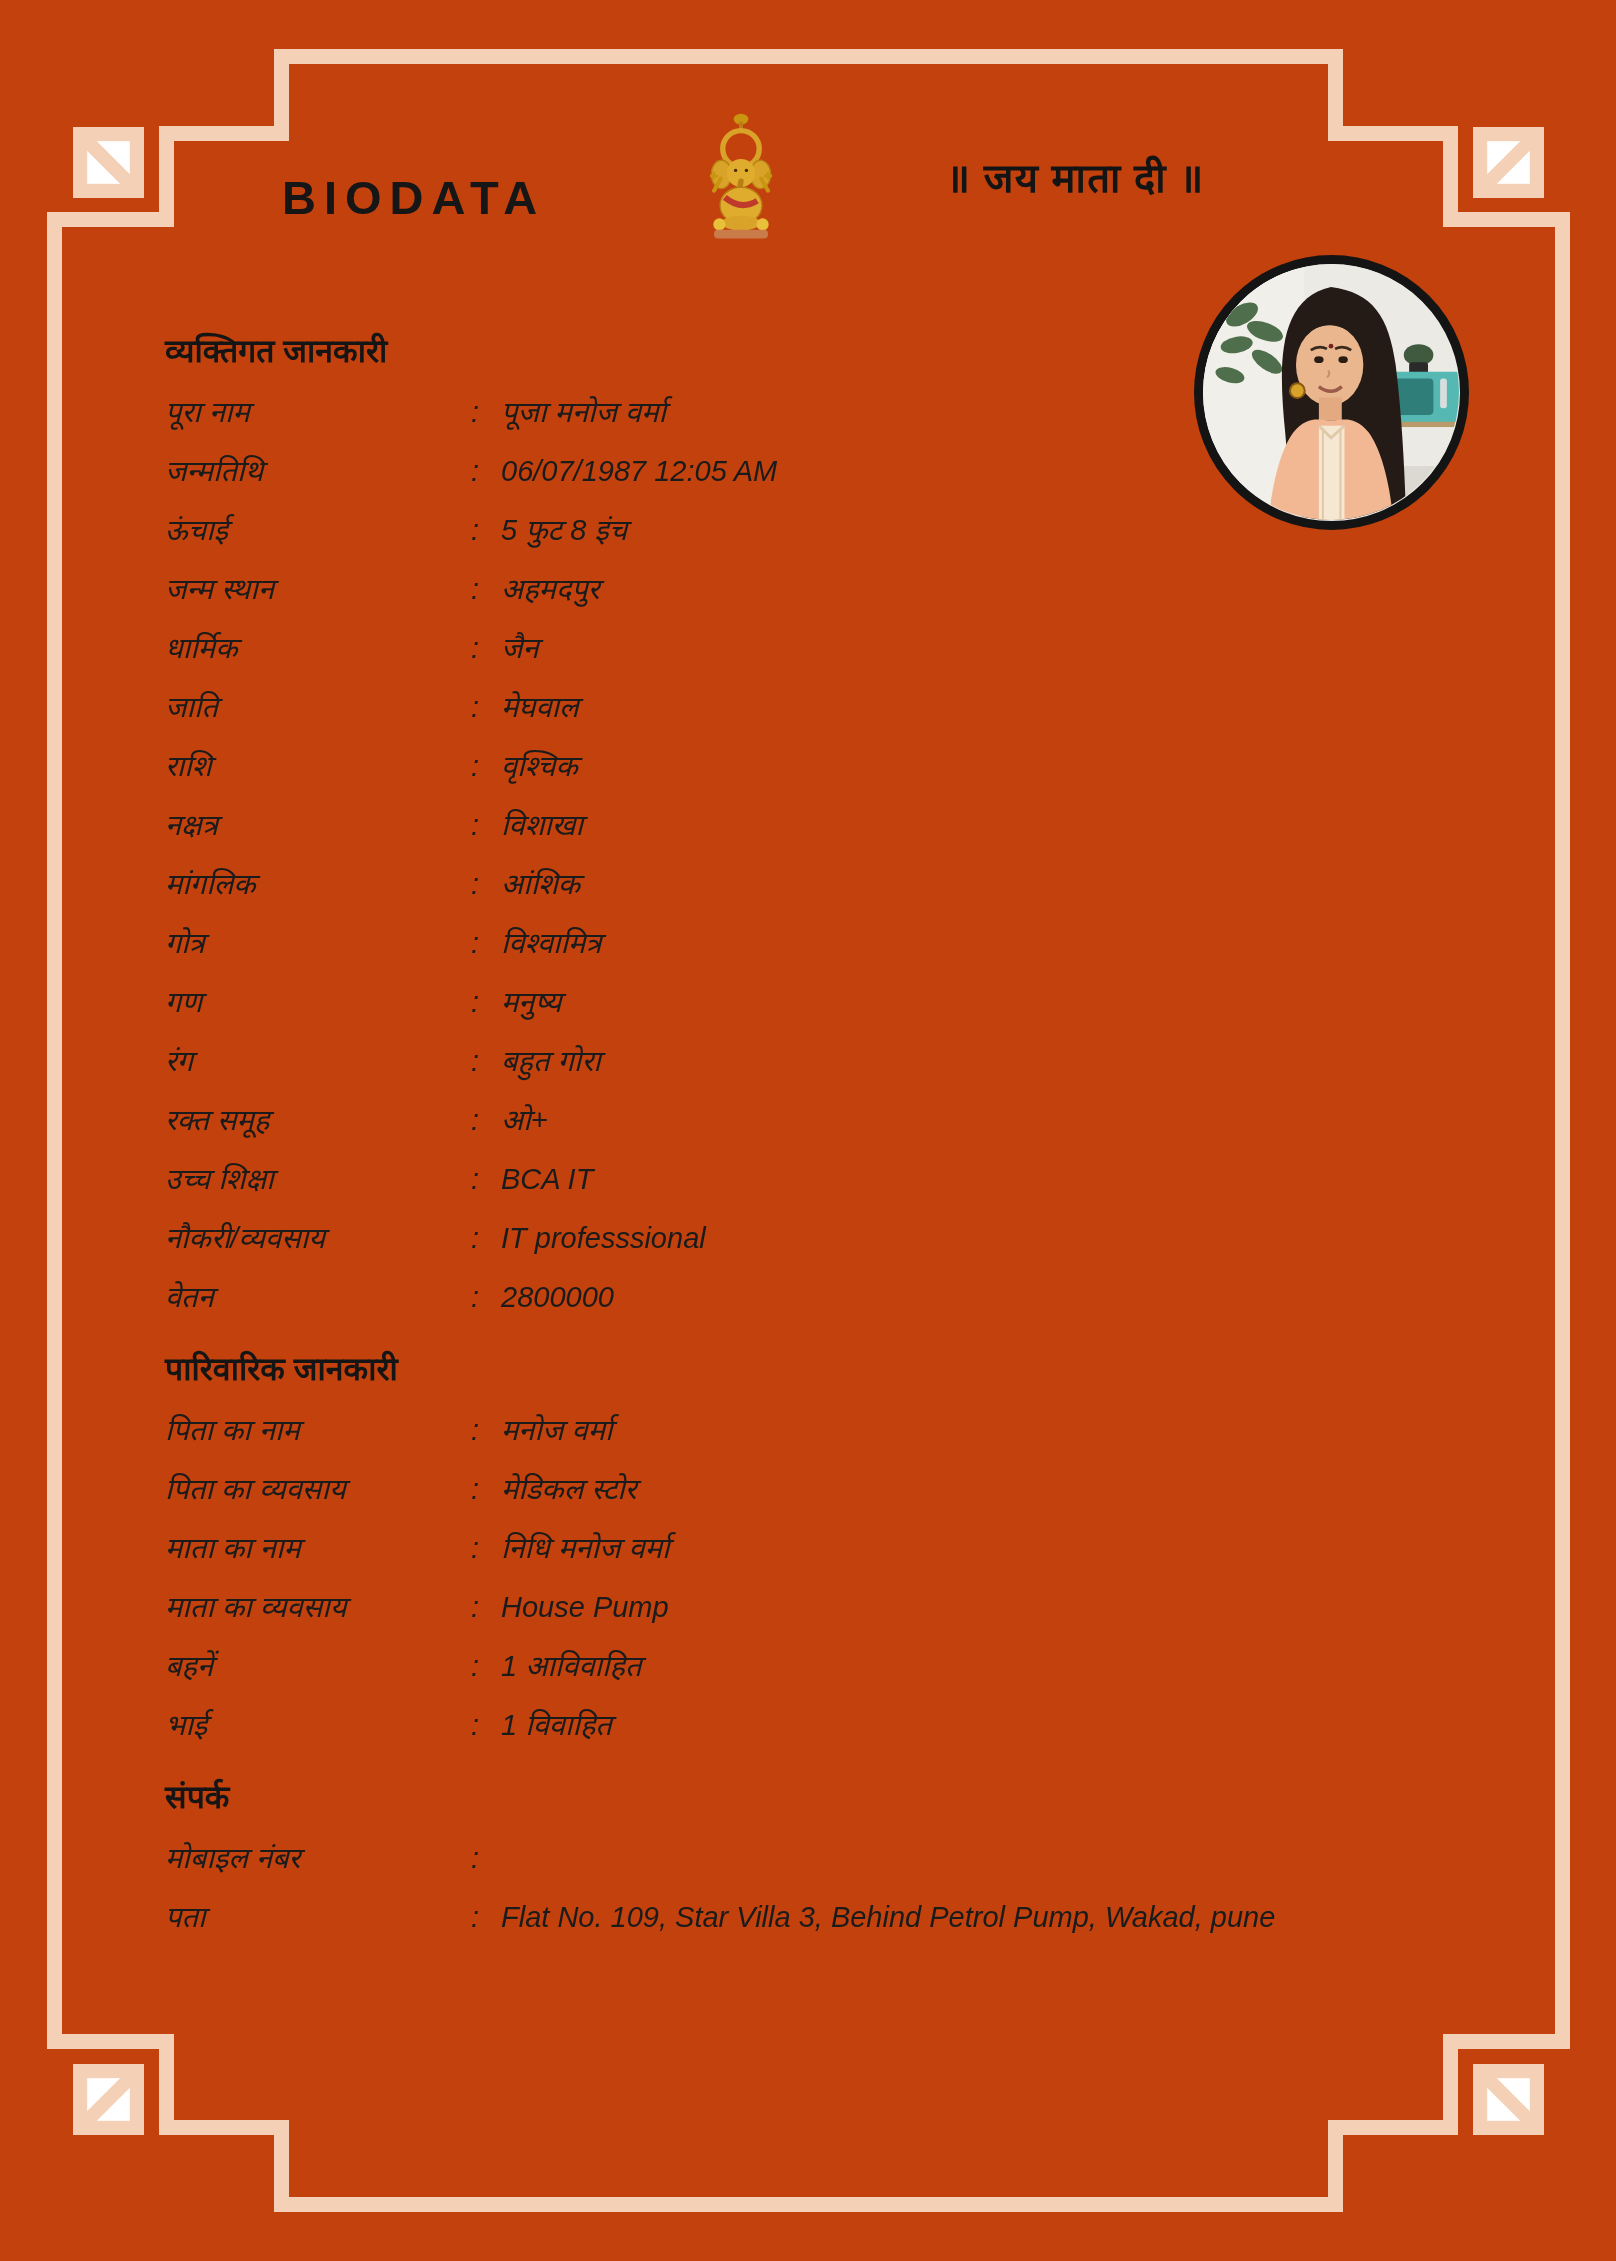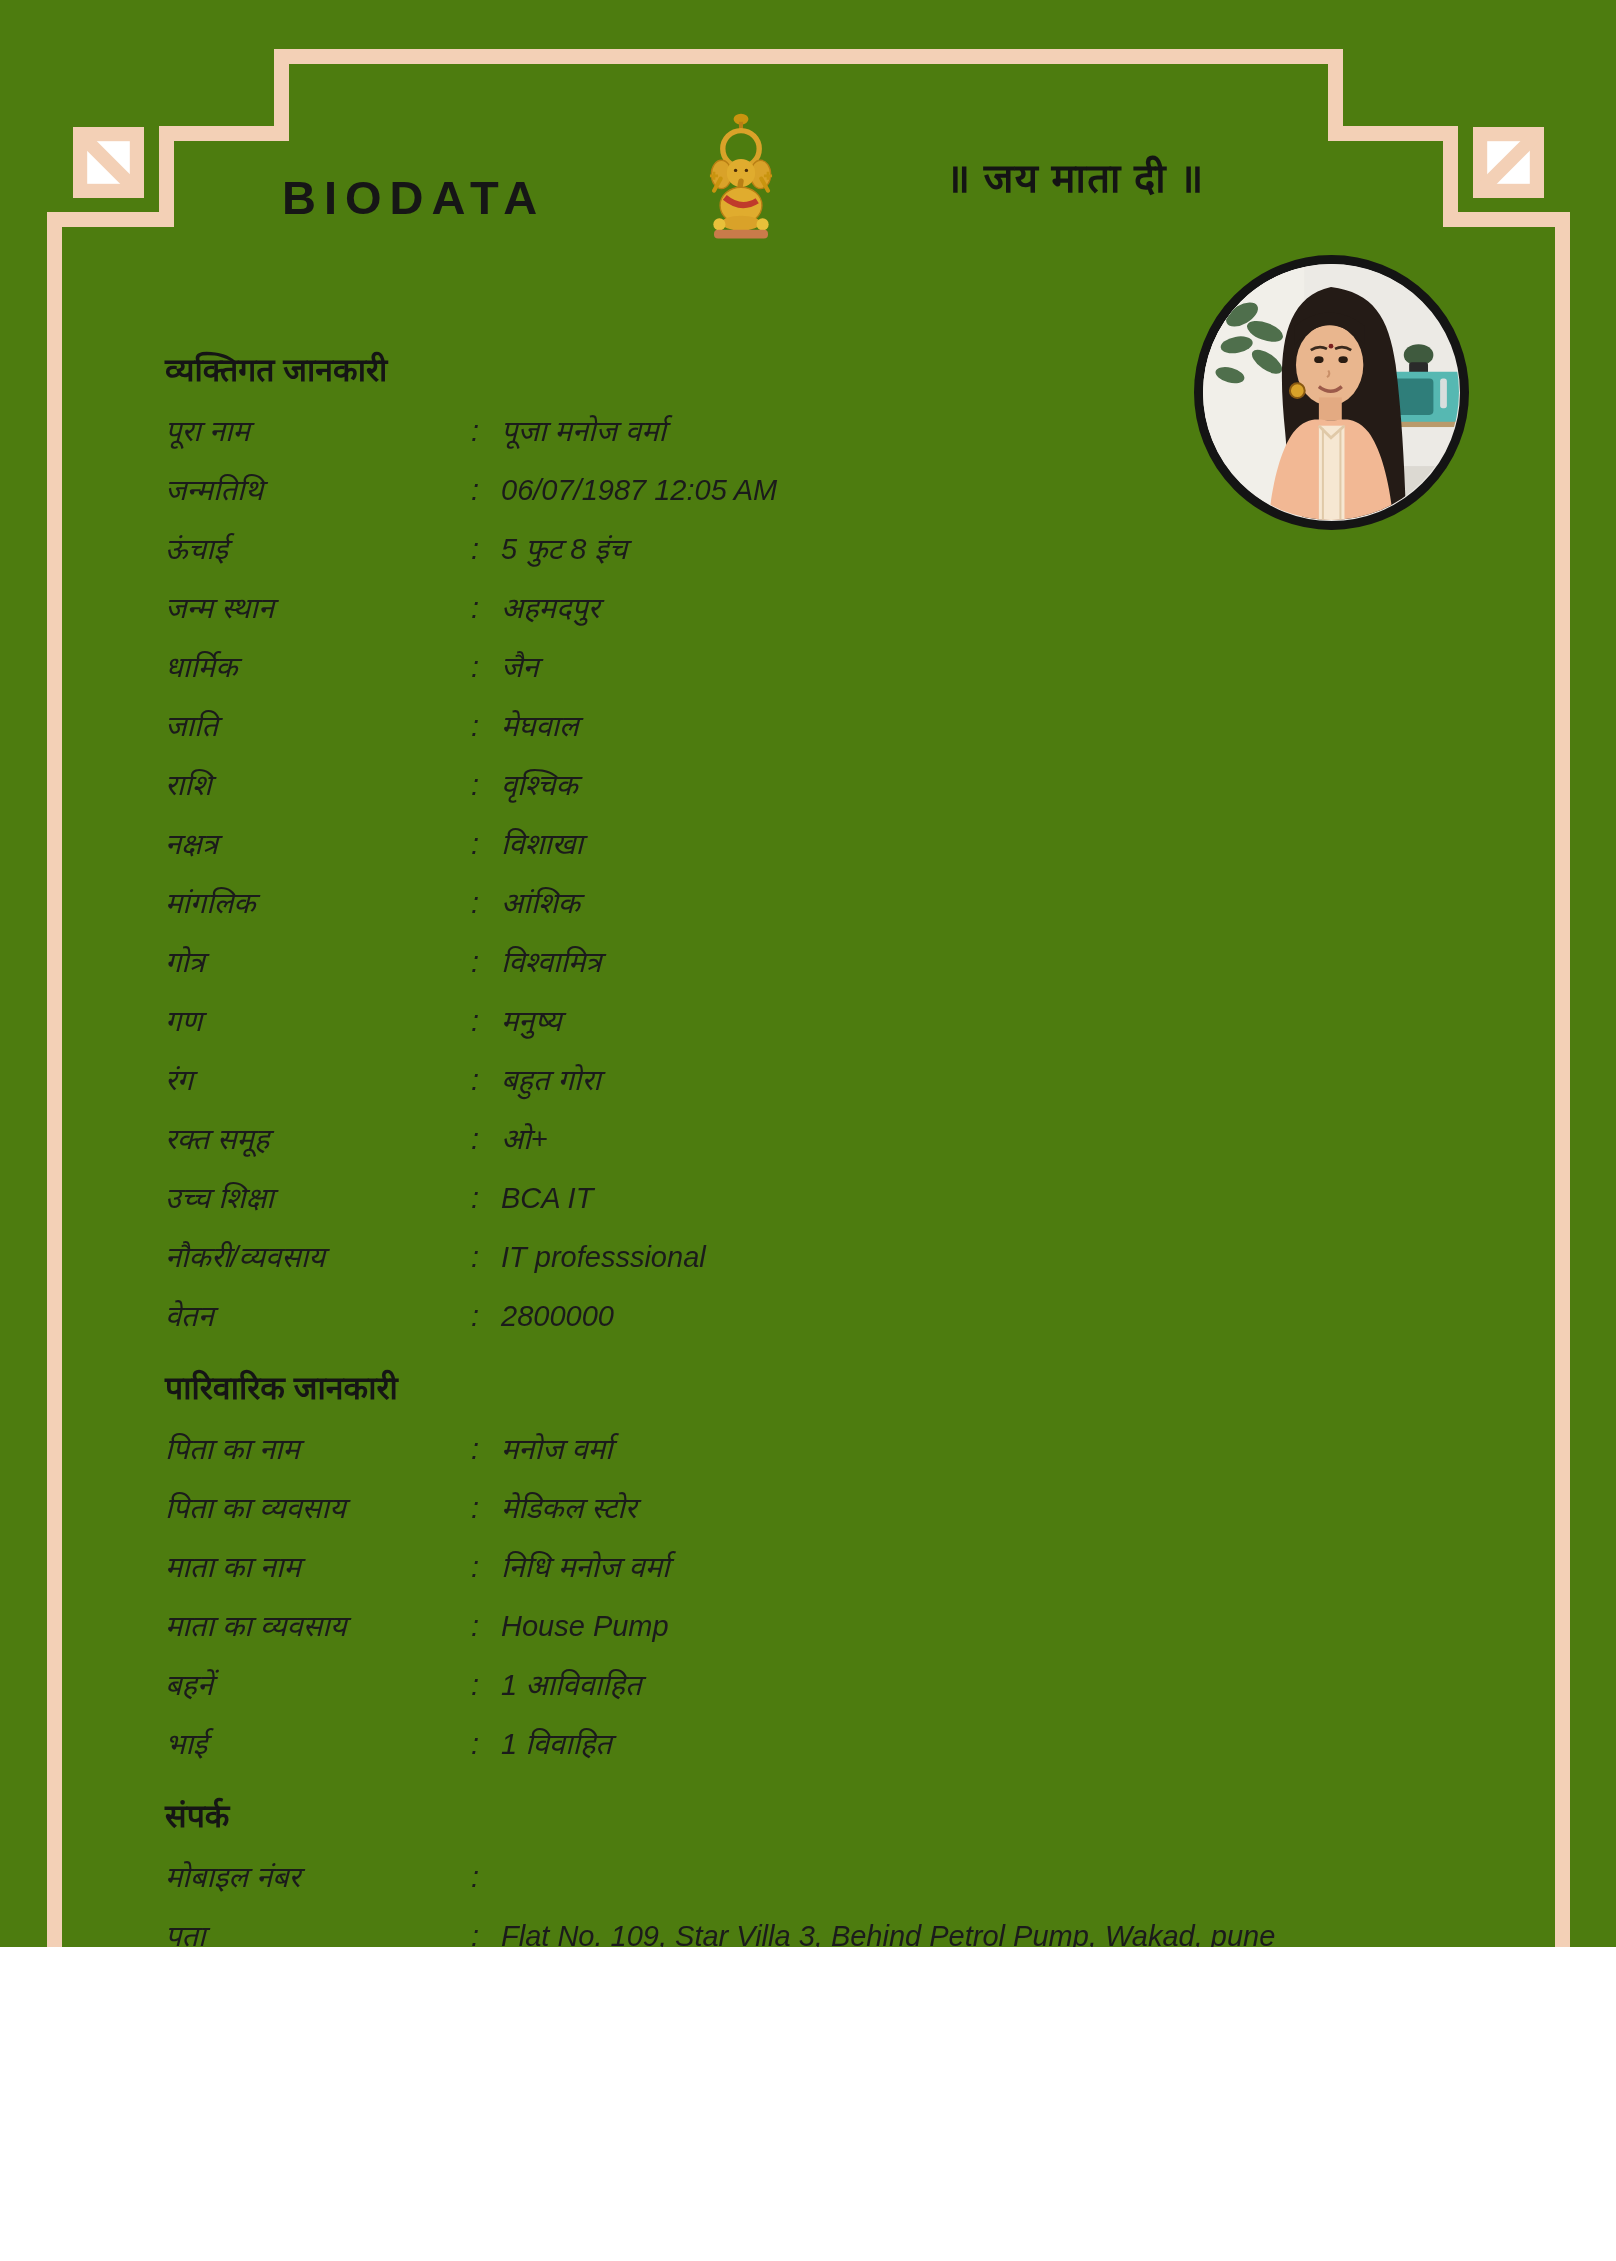--- a/index.html
+++ b/index.html
@@ -1,20 +1,20 @@
 <!DOCTYPE html>
 <html style="font-size:10.8px"><head>
 <meta charset="utf-8">
 <style>
   html, body { margin: 0; padding: 0; background: #ffffff; }
   .page {
     position: relative;
     width: 1617px;
-    height: 1947px;
-    background: #4d7c0f;
+    height: 2261px;
+    background: #c2410c;
     font-family: "Liberation Sans", "DejaVu Sans", sans-serif;
     color: #1b1b1b;
     overflow: hidden;
   }
 
   
   .bar { position: absolute; background: #f3d0b6; }
   .bar-top        { left: 289px;  top: 49px;   width: 1039px; height: 15px; }
   .bar-bottom     { left: 289px;  top: 2197px; width: 1039px; height: 15px; }
   .bar-left       { left: 47px;   top: 212px;  width: 15px;   height: 1837px; }
@@ -62,21 +62,21 @@
   
   .photo-wrap {
     position: absolute; left: 1194px; top: 255px;
     width: 275px; height: 275px; border-radius: 50%;
     border: 9.4px solid #141414; box-sizing: border-box;
     overflow: hidden; background: #eceae5;
   }
   .photo-wrap svg { display: block; width: 256px; height: 256px; }
 
   
-  .content { position: absolute; left: 165px; top: 327px; width: 1182px; margin-top: 19px; }
+  .content { position: absolute; left: 165px; top: 327px; width: 1182px; }
   .info-section h2 {
     font-size: 32px; font-weight: bold; color: #151515;
     margin: 17.5px 0 6.7px 0; line-height: 1.55;
   }
   .info-section:first-child h2 { margin-top: 0; }
   .row { display: flex; align-items: center; font-size: 29px; line-height: 59px; font-style: italic; }
   .lbl   { width: 306px; flex: none; }
   .colon { width: 30px;  flex: none; }
   .val   { flex: 1; }
 </style>

